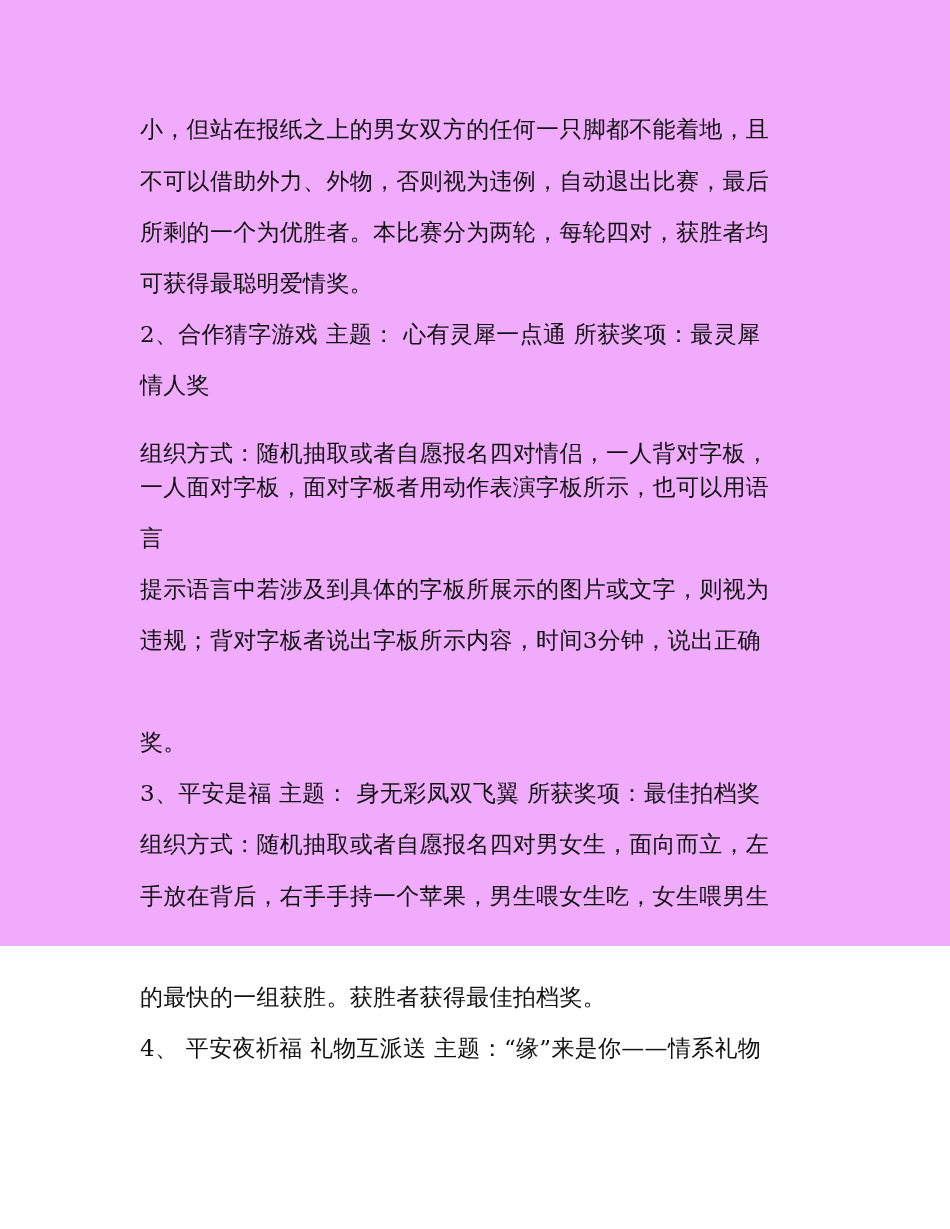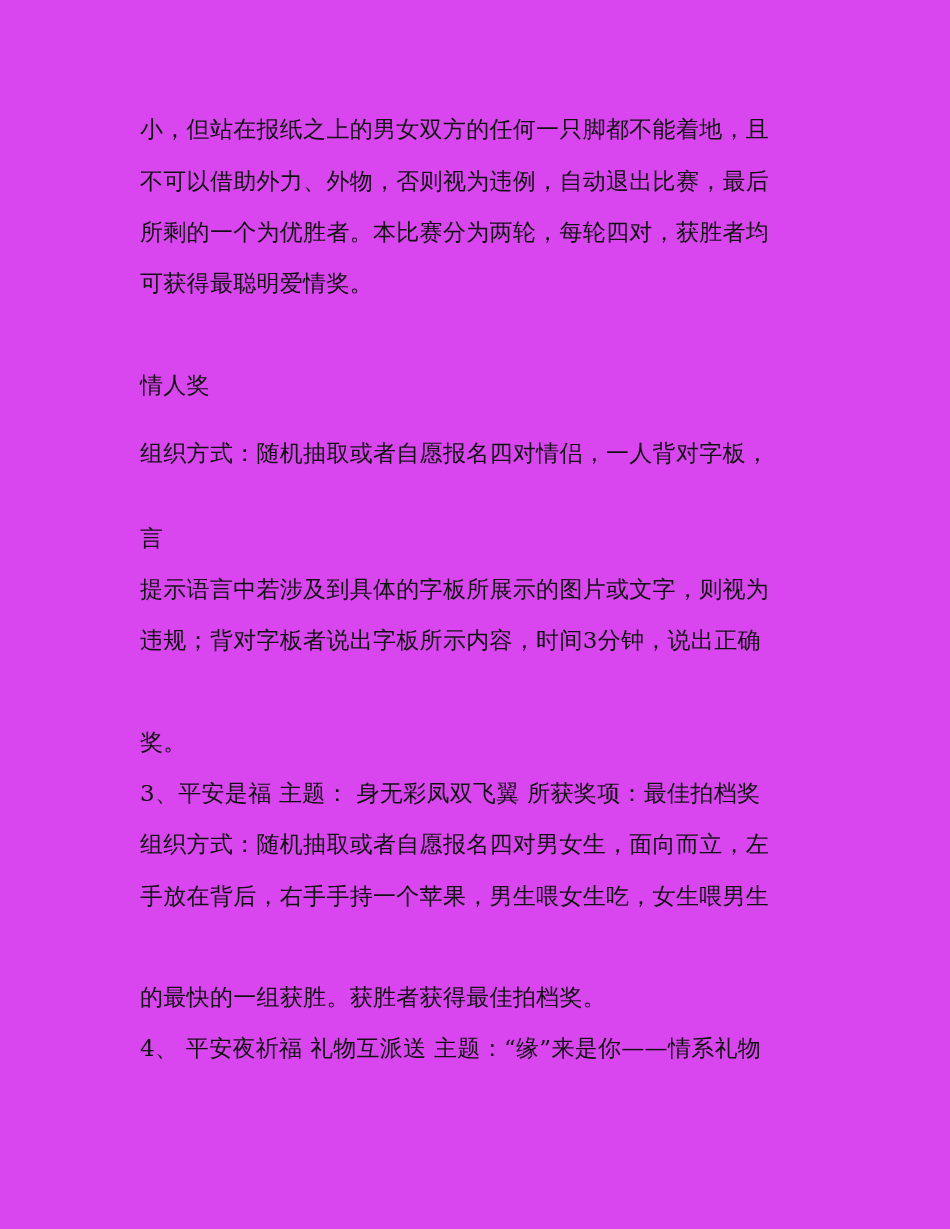--- a/index.html
+++ b/index.html
@@ -1,38 +1,40 @@
 <!DOCTYPE html>
 <html><head>
   <meta charset="utf-8">
   <style>
     html, body { margin: 0; padding: 0; background: #ffffff; }
     body { width: 950px; height: 1229px; position: relative; overflow: hidden; }
-    .page { position: absolute; left: 0; top: 0; width: 950px; height: 1229px; background: #d946ef; }
+    .page { position: absolute; left: 0; top: 0; width: 950px; height: 946px; background: #f0abfc; }
     .line {
       position: absolute;
       left: 140px;
       white-space: nowrap;
       font-family: "DejaVu Serif", "Liberation Serif", serif;
       font-size: 23px;
       line-height: 30px;
       color: #111111;
       letter-spacing: 0.3px;
     }
   </style>
 </head>
 <body>
 
 <div class="page">
   <div class="line" style="top:114px">小，但站在报纸之上的男女双方的任何一只脚都不能着地，且</div>
   <div class="line" style="top:166px">不可以借助外力、外物，否则视为违例，自动退出比赛，最后</div>
   <div class="line" style="top:217px">所剩的一个为优胜者。本比赛分为两轮，每轮四对，获胜者均</div>
   <div class="line" style="top:268px">可获得最聪明爱情奖。</div>
+  <div class="line" style="top:319px">2、合作猜字游戏 主题： 心有灵犀一点通 所获奖项：最灵犀</div>
   <div class="line" style="top:370px">情人奖</div>
   <div class="line" style="top:438px">组织方式：随机抽取或者自愿报名四对情侣，一人背对字板，</div>
+  <div class="line" style="top:472px">一人面对字板，面对字板者用动作表演字板所示，也可以用语</div>
   <div class="line" style="top:523px">言</div>
   <div class="line" style="top:574px">提示语言中若涉及到具体的字板所展示的图片或文字，则视为</div>
   <div class="line" style="top:625px">违规；背对字板者说出字板所示内容，时间3分钟，说出正确</div>
   <div class="line" style="top:727px">奖。</div>
   <div class="line" style="top:778px">3、平安是福 主题： 身无彩凤双飞翼 所获奖项：最佳拍档奖</div>
   <div class="line" style="top:829px">组织方式：随机抽取或者自愿报名四对男女生，面向而立，左</div>
   <div class="line" style="top:881px">手放在背后，右手手持一个苹果，男生喂女生吃，女生喂男生</div>
   <div class="line" style="top:982px">的最快的一组获胜。获胜者获得最佳拍档奖。</div>
   <div class="line" style="top:1033px">4、 平安夜祈福 礼物互派送 主题：“缘”来是你——情系礼物</div>
 </div>

